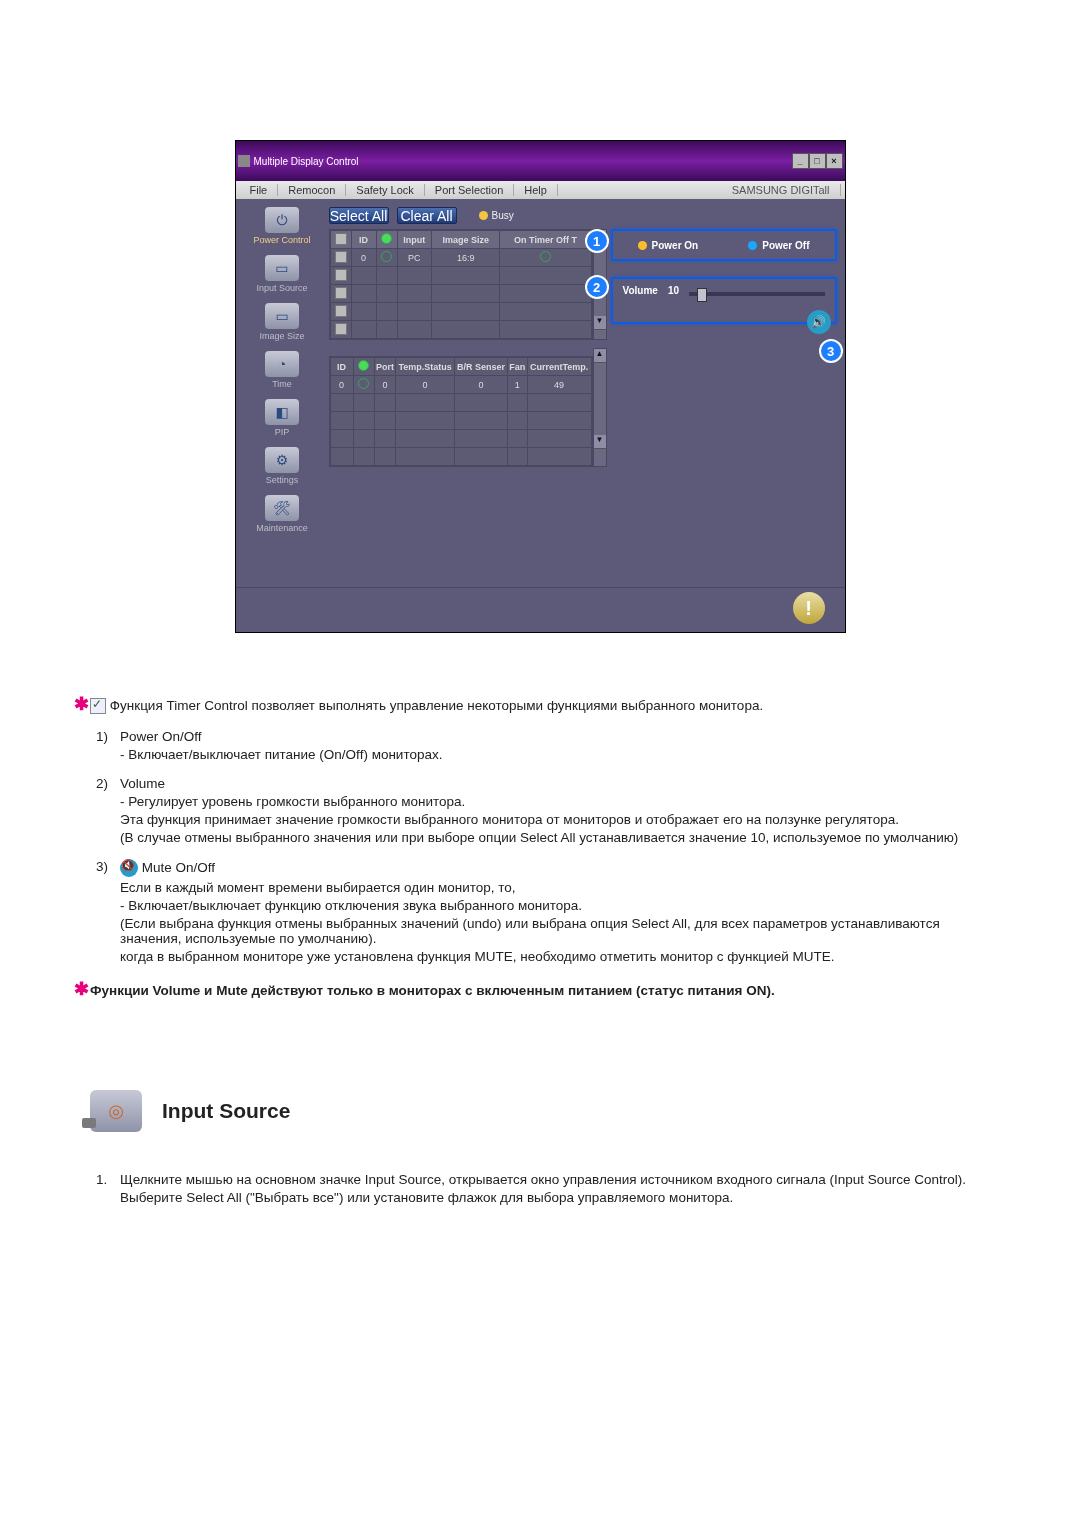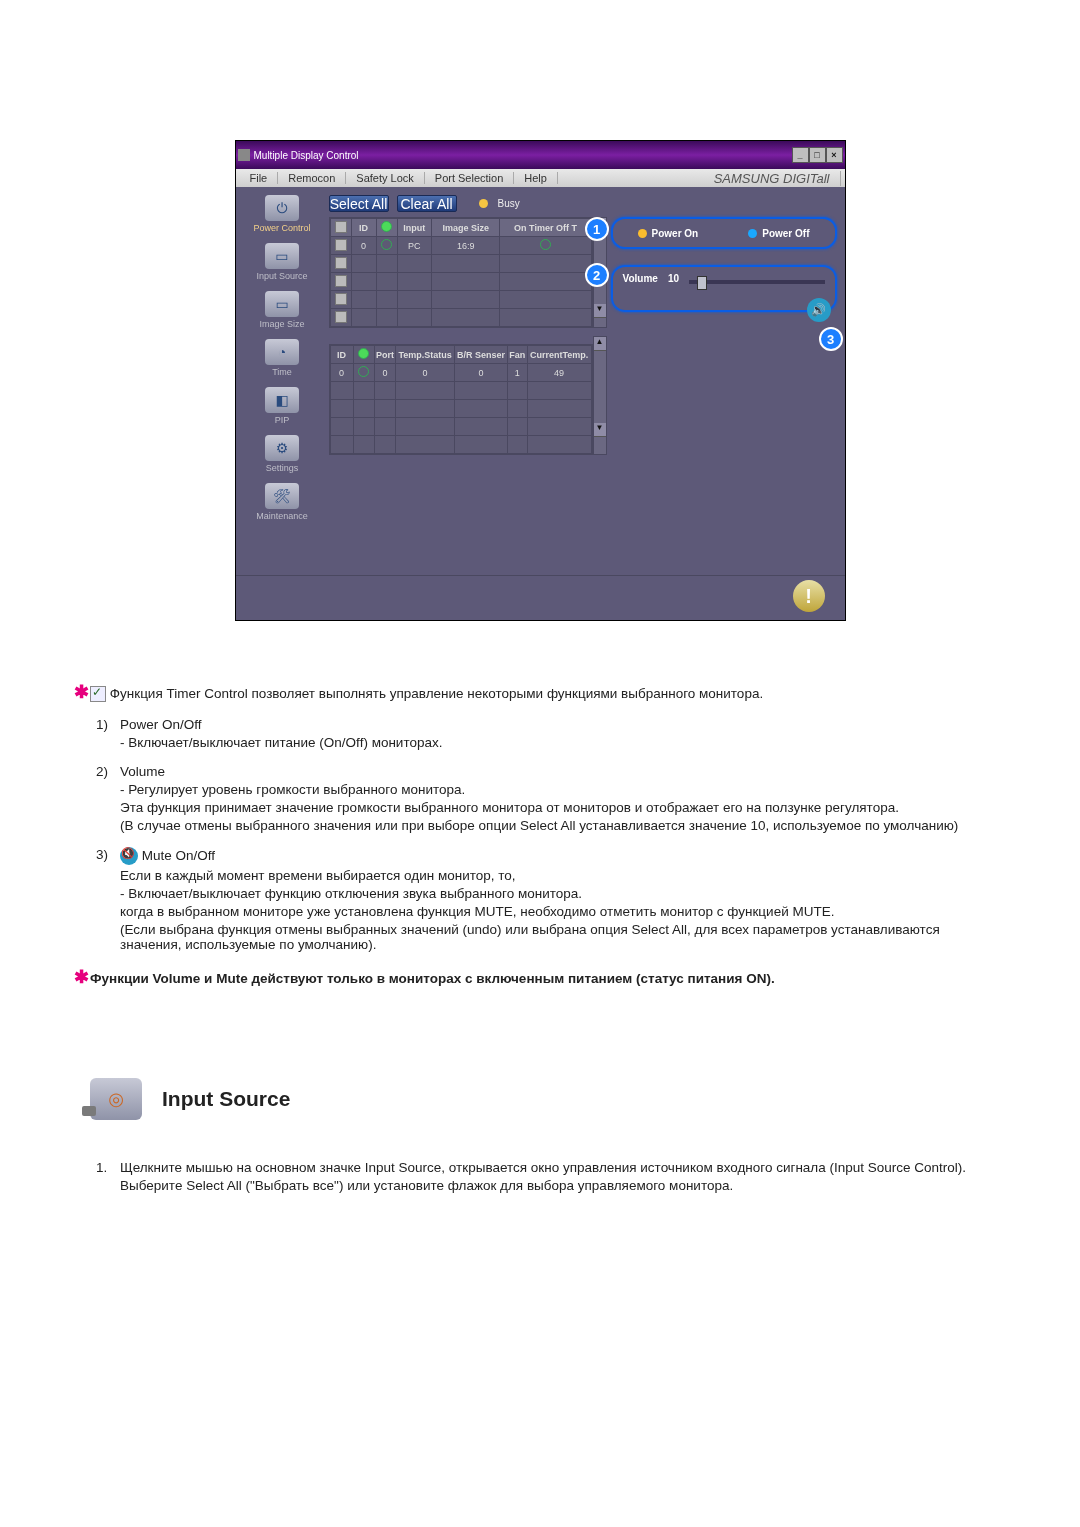--- a/index.html
+++ b/index.html
@@ -1,34 +1,34 @@
 <!DOCTYPE html>
 <html><head>
 <meta charset="utf-8">
 <style>
 body{margin:0;background:#fff;font-family:Arial,Helvetica,sans-serif;font-size:13.5px;color:#222;width:1080px}
 .page{padding:60px 88px 80px}
 .screenshot{width:609px;margin:80px auto 60px;border:1px solid #000;background:#5d5978}
-.titlebar{height:28px;background:linear-gradient(to bottom,#3b0a5a,#7b1fa2 50%,#3b0a5a);display:flex;align-items:center;padding:0 2px;color:#fff;font-size:10px}
+.titlebar{height:28px;background:linear-gradient(to bottom,#3b0a5a,#7b1fa2 50%,#3b0a5a);display:flex;align-items:center;padding:6px 2px;color:#fff;font-size:10px}
 .titlebar .ticon{width:12px;height:12px;background:#888;margin-right:4px}
 .titlebar .wbtn{width:15px;height:14px;background:#bfbfbf;border:1px solid #555;margin-left:0;display:flex;align-items:center;justify-content:center;font-size:9px;color:#111;font-weight:700}
 .menubar{height:18px;background:linear-gradient(to bottom,#e9e9e9,#cfcfcf);display:flex;align-items:center;font-size:11px;color:#333;padding:0 4px}
 .menubar span{padding:0 10px;border-right:1px solid #aaa}
-.brand{margin-left:auto;font-size:13px;color:#555;padding-right:4px;font-style:italic}
+.brand{margin-left:auto;font-size:11px;color:#555;padding-right:4px;}
 .app{display:flex;background:#5d5978;height:388px}
 .sidebar{width:90px;background:#5d5978;padding:8px 2px 0;display:flex;flex-direction:column;align-items:center}
 .side-item{display:flex;flex-direction:column;align-items:center;margin-bottom:10px;color:#bfbfc9;font-size:9px}
 .side-ic{width:34px;height:26px;background:linear-gradient(to bottom,#c7c9d6,#8f93a8);border-radius:4px;margin-bottom:2px;display:flex;align-items:center;justify-content:center;color:#2a4b7e;font-size:14px}
 .side-item.active{color:#f2d08a}
 .main{flex:1;background:#5d5978;padding:8px 8px 8px 0;position:relative}
 .topbar{display:flex;align-items:center;gap:8px;margin-bottom:6px}
 .pill{width:58px;height:15px;background:linear-gradient(to bottom,#4c6fb0,#1e3a78);border-radius:2px;border:1px solid #1a2a55;color:#fff;font-size:14px;display:flex;align-items:center;justify-content:center}
-.busy{color:#eee;font-size:10px;margin-left:14px;display:flex;align-items:center;gap:10px}
+.busy{color:#eee;font-size:10px;margin-left:14px;display:flex;align-items:center;gap:4px}
 .led{width:9px;height:9px;border-radius:50%;background:#f5c542}
-.bluebox{border:2px solid #0a5de4;border-radius:14px;box-shadow:0 0 3px #0a5de4}
+.bluebox{border:2px solid #0a5de4;border-radius:2px;box-shadow:0 0 3px #0a5de4}
 .grid1{background:#6b6882;border:1px solid #4a4860;width:262px}
 .grid1 table{border-collapse:collapse;width:100%}
 .grid1 th,.grid1 td{border:1px solid #4a4860;font-size:9px;color:#ddd;text-align:center;height:15px;background:#5d5a74}
 .grid1 th{background:#6b6882}
 .cb{width:10px;height:10px;border:1px solid #777;background:#bbb;display:inline-block}
 .greenled{width:9px;height:9px;border-radius:50%;border:1px solid #3a5;display:inline-block}
 .greenled.fill{background:#4cda5a}
 .scroll{width:12px;background:#6b6882;border:1px solid #4a4860}
 .scroll .sbtn{height:13px;background:#8f8ca6;border-bottom:1px solid #555;font-size:8px;text-align:center;color:#111}
 .row{display:flex;margin-top:-1px}
@@ -295,22 +295,22 @@
     <li><span class="n">2)</span>
       <span>Volume</span>
       <div class="sub">- Регулирует уровень громкости выбранного монитора.</div>
       <div class="sub">Эта функция принимает значение громкости выбранного монитора от мониторов и отображает его на ползунке регулятора.</div>
       <div class="sub">(В случае отмены выбранного значения или при выборе опции Select All устанавливается значение 10, используемое по умолчанию)</div>
     </li>
     <li><span class="n">3)</span>
       <span class="mute-ic"></span> <span>Mute On/Off</span>
       <div class="sub">Если в каждый момент времени выбирается один монитор, то,</div>
       <div class="sub">- Включает/выключает функцию отключения звука выбранного монитора.</div>
+      <div class="sub">(Если выбрана функция отмены выбранных значений (undo) или выбрана опция Select All, для всех параметров устанавливаются значения, используемые по умолчанию).</div>
       <div class="sub">когда в выбранном мониторе уже установлена функция MUTE, необходимо отметить монитор с функцией MUTE.</div>
-      <div class="sub">(Если выбрана функция отмены выбранных значений (undo) или выбрана опция Select All, для всех параметров устанавливаются значения, используемые по умолчанию).</div>
     </li>
   </ol>
 
   <div class="boldline"><span class="star">✱</span><span>Функции Volume и Mute действуют только в мониторах с включенным питанием (статус питания ON).</span></div>
 
   <div class="sec-head">
     <div class="sec-ic">◎</div>
     <h2>Input Source</h2>
   </div>
 

